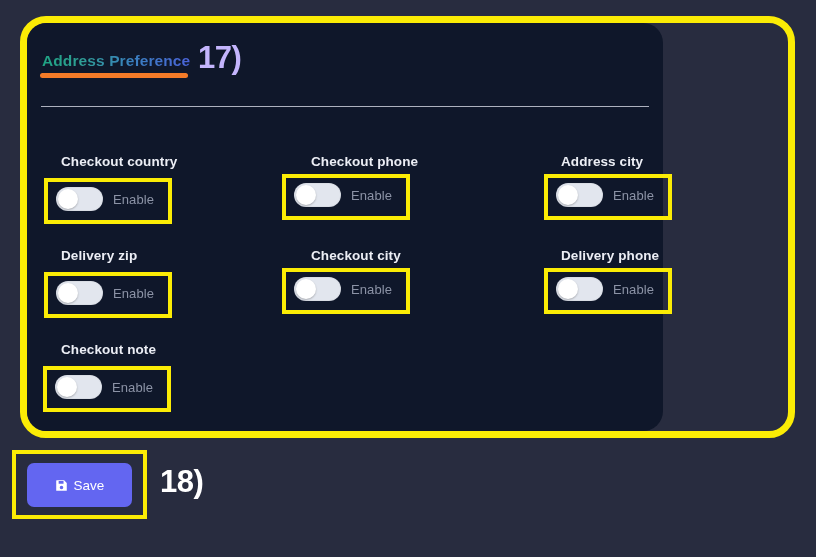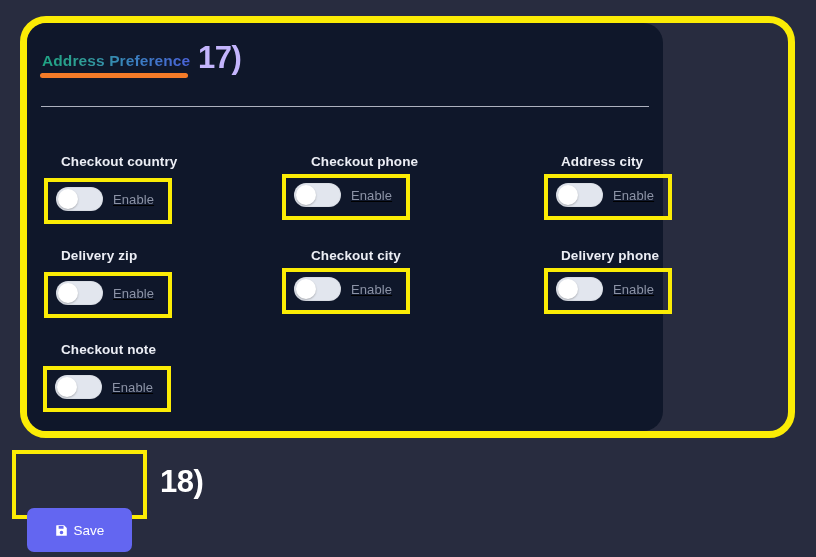--- a/index.html
+++ b/index.html
@@ -131,21 +131,20 @@
     border: 4px solid #fbec05;
     box-sizing: border-box;
     background: transparent;
   }
 
   .toggle-row {
     position: absolute;
     display: flex;
     align-items: center;
     gap: 10px;
-    text-decoration: underline;
   }
 
   .switch {
     width: 47px;
     height: 24px;
     border-radius: 13px;
     background: #e2e6ee;
     position: relative;
     flex: 0 0 auto;
     box-shadow: inset 0 0 0 1px rgba(0,0,0,0.04);
@@ -191,21 +190,20 @@
     color: #ffffff;
     font-size: 13.5px;
     font-family: "Liberation Sans", sans-serif;
     font-weight: 400;
     display: flex;
     align-items: center;
     justify-content: center;
     gap: 6px;
     cursor: pointer;
     padding: 0;
-    margin-top: 45px;
   }
   .save-button .save-icon {
     display: inline-flex;
     width: 13px;
     height: 13px;
     align-items: center;
     justify-content: center;
   }
 
   .annot-18 {

